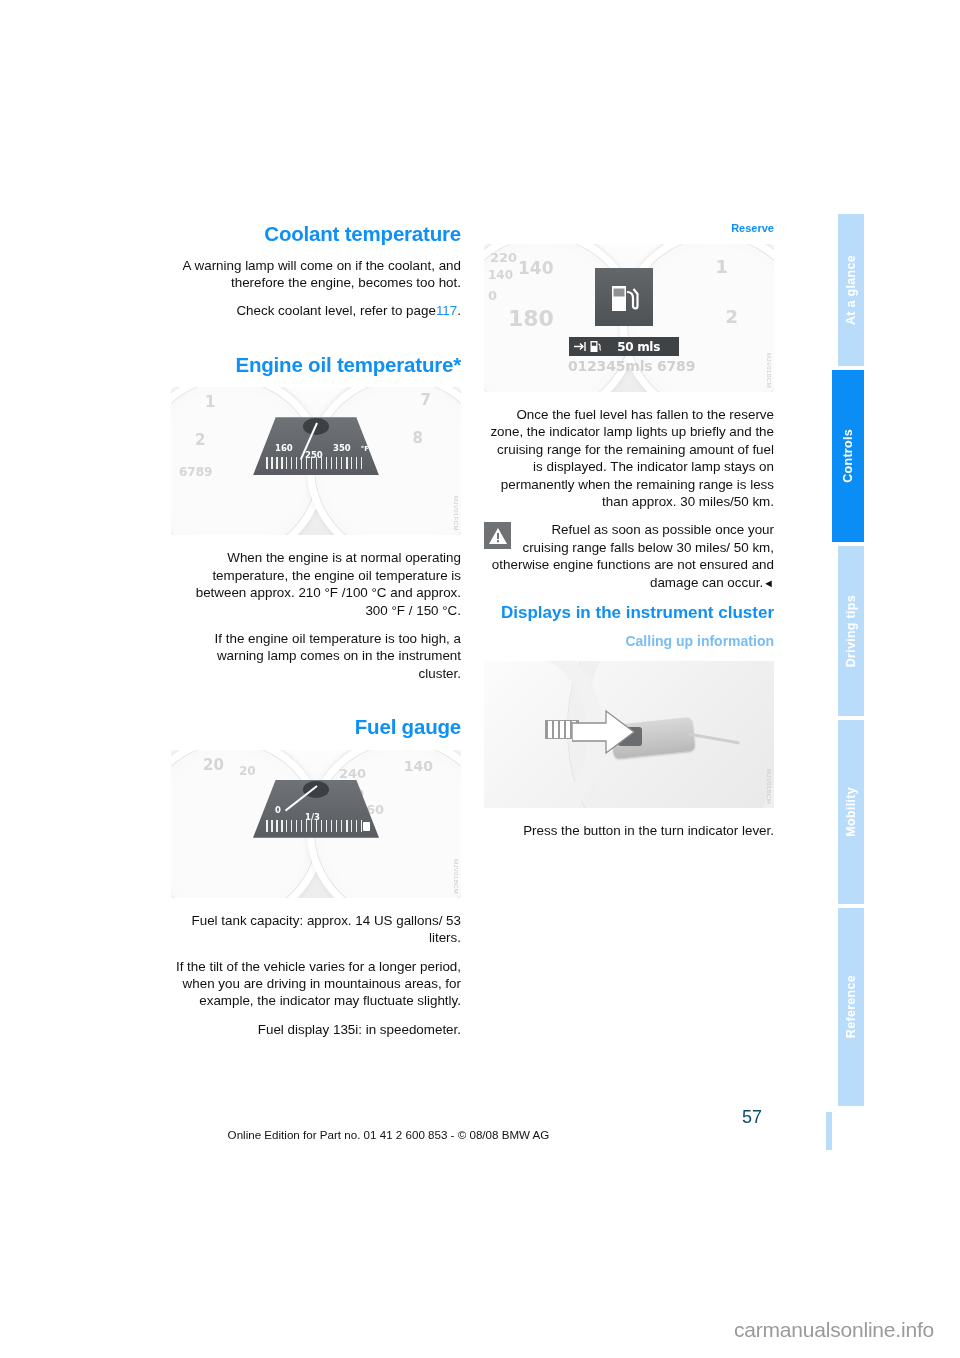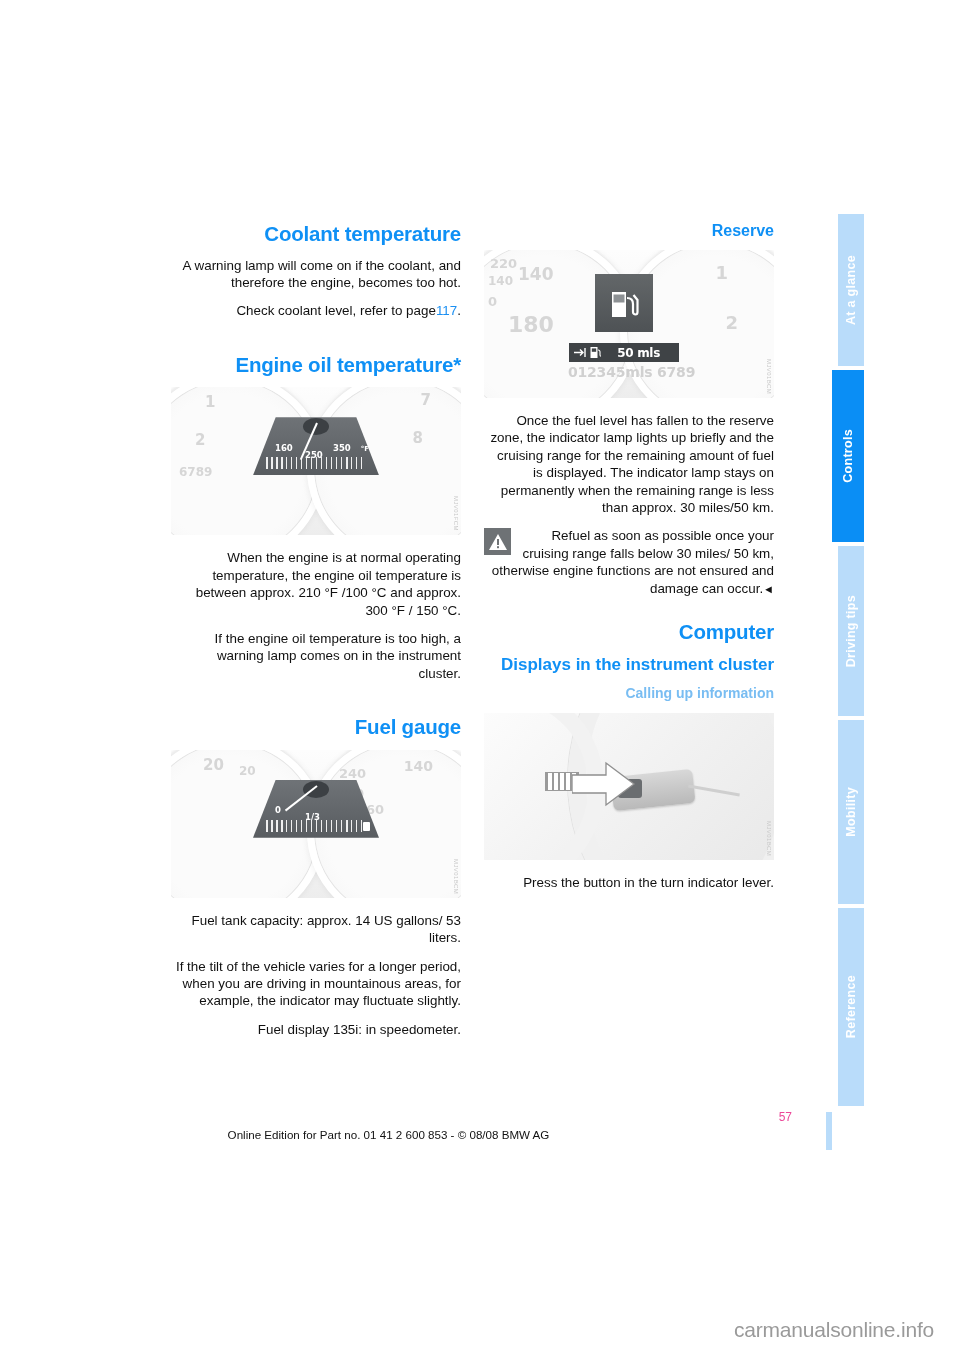--- a/index.html
+++ b/index.html
@@ -77,21 +77,21 @@
   }
   h3.subsub {
     color: #79bdf2;
     font-size: 14px;
     font-weight: bold;
     margin: 0 0 11px 0;
     line-height: 1.2;
   }
   h2.small-head {
     color: #0f90f5;
-    font-size: 16px;
+    font-size: 11px;
     font-weight: bold;
     margin: 0 0 10px 0;
   }
 
   p.body {
     font-size: 13.4px;
     line-height: 17.4px;
     color: #111111;
     margin: 0 0 11px 0;
   }
@@ -298,23 +298,23 @@
   .tri { width: 20px; height: 18px; }
   .note .arrow-end { font-size: 11px; }
 
   
   .footer {
     position: absolute;
     left: 0; top: 1108px; width: 832px;
     text-align: right;
   }
   .page-no {
-    font-size: 12px;
-    color: #ec4899;
-    padding-right: 40px;
+    font-size: 18px;
+    color: #0c4a6e;
+    padding-right: 70px;
     line-height: 18px;
   }
   .imprint {
     font-size: 11.6px;
     color: #111111;
     text-align: center;
     padding-right: 55px;
     margin-top: 2px;
   }
   .footer-rule {
@@ -462,21 +462,20 @@
       <span class="note-icon">
         <svg class="tri" viewBox="0 0 20 18">
           <path d="M10 1 L19 17 L1 17 Z" fill="#ffffff"></path>
           <rect x="9" y="6" width="2" height="6" fill="#6e7275"></rect>
           <rect x="9" y="13.2" width="2" height="2" fill="#6e7275"></rect>
         </svg>
       </span>
       <span>Refuel as soon as possible once your cruising range falls below 30 miles/ 50 km, otherwise engine functions are not ensured and damage can occur.</span><span class="arrow-end">◄</span>
     </div>
 
-    <h1 class="sec" style="margin-top:22px;">Computer</h1>
     <h2 class="sub">Displays in the instrument cluster</h2>
     <h3 class="subsub">Calling up information</h3>
 
     <div class="figure fig-lever">
       <div class="lever-bg"></div>
       <div class="wheel-rim"></div>
       <div class="wheel-rim2"></div>
       <div class="lever-body"></div>
       <div class="lever-stalk"></div>
       <div class="lever-btn"></div>

